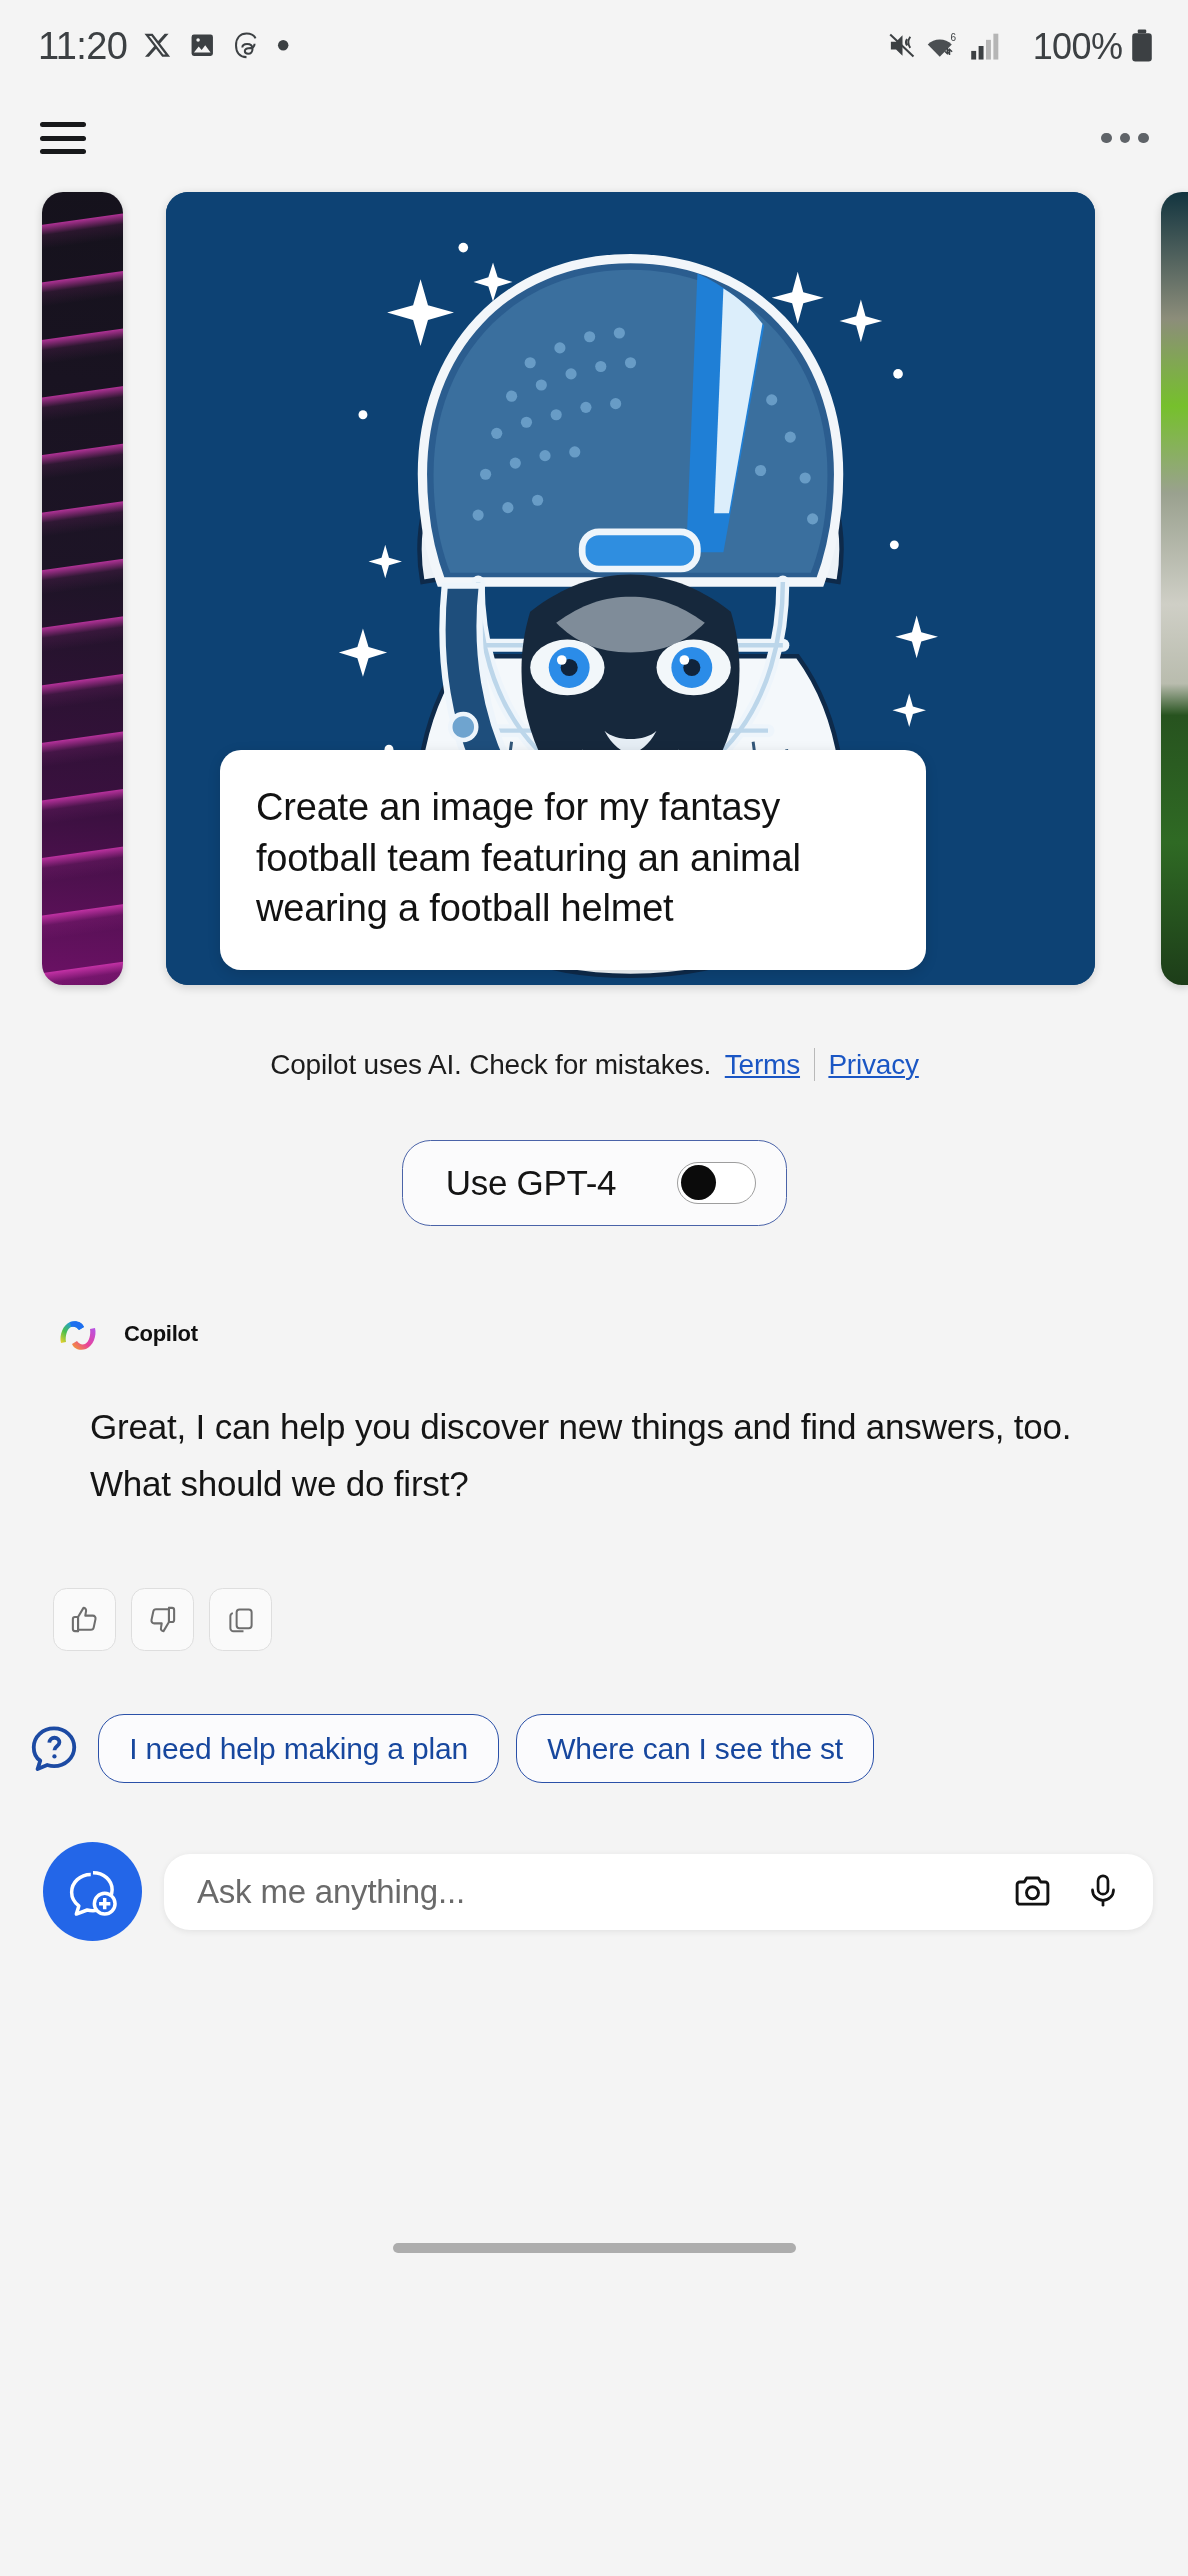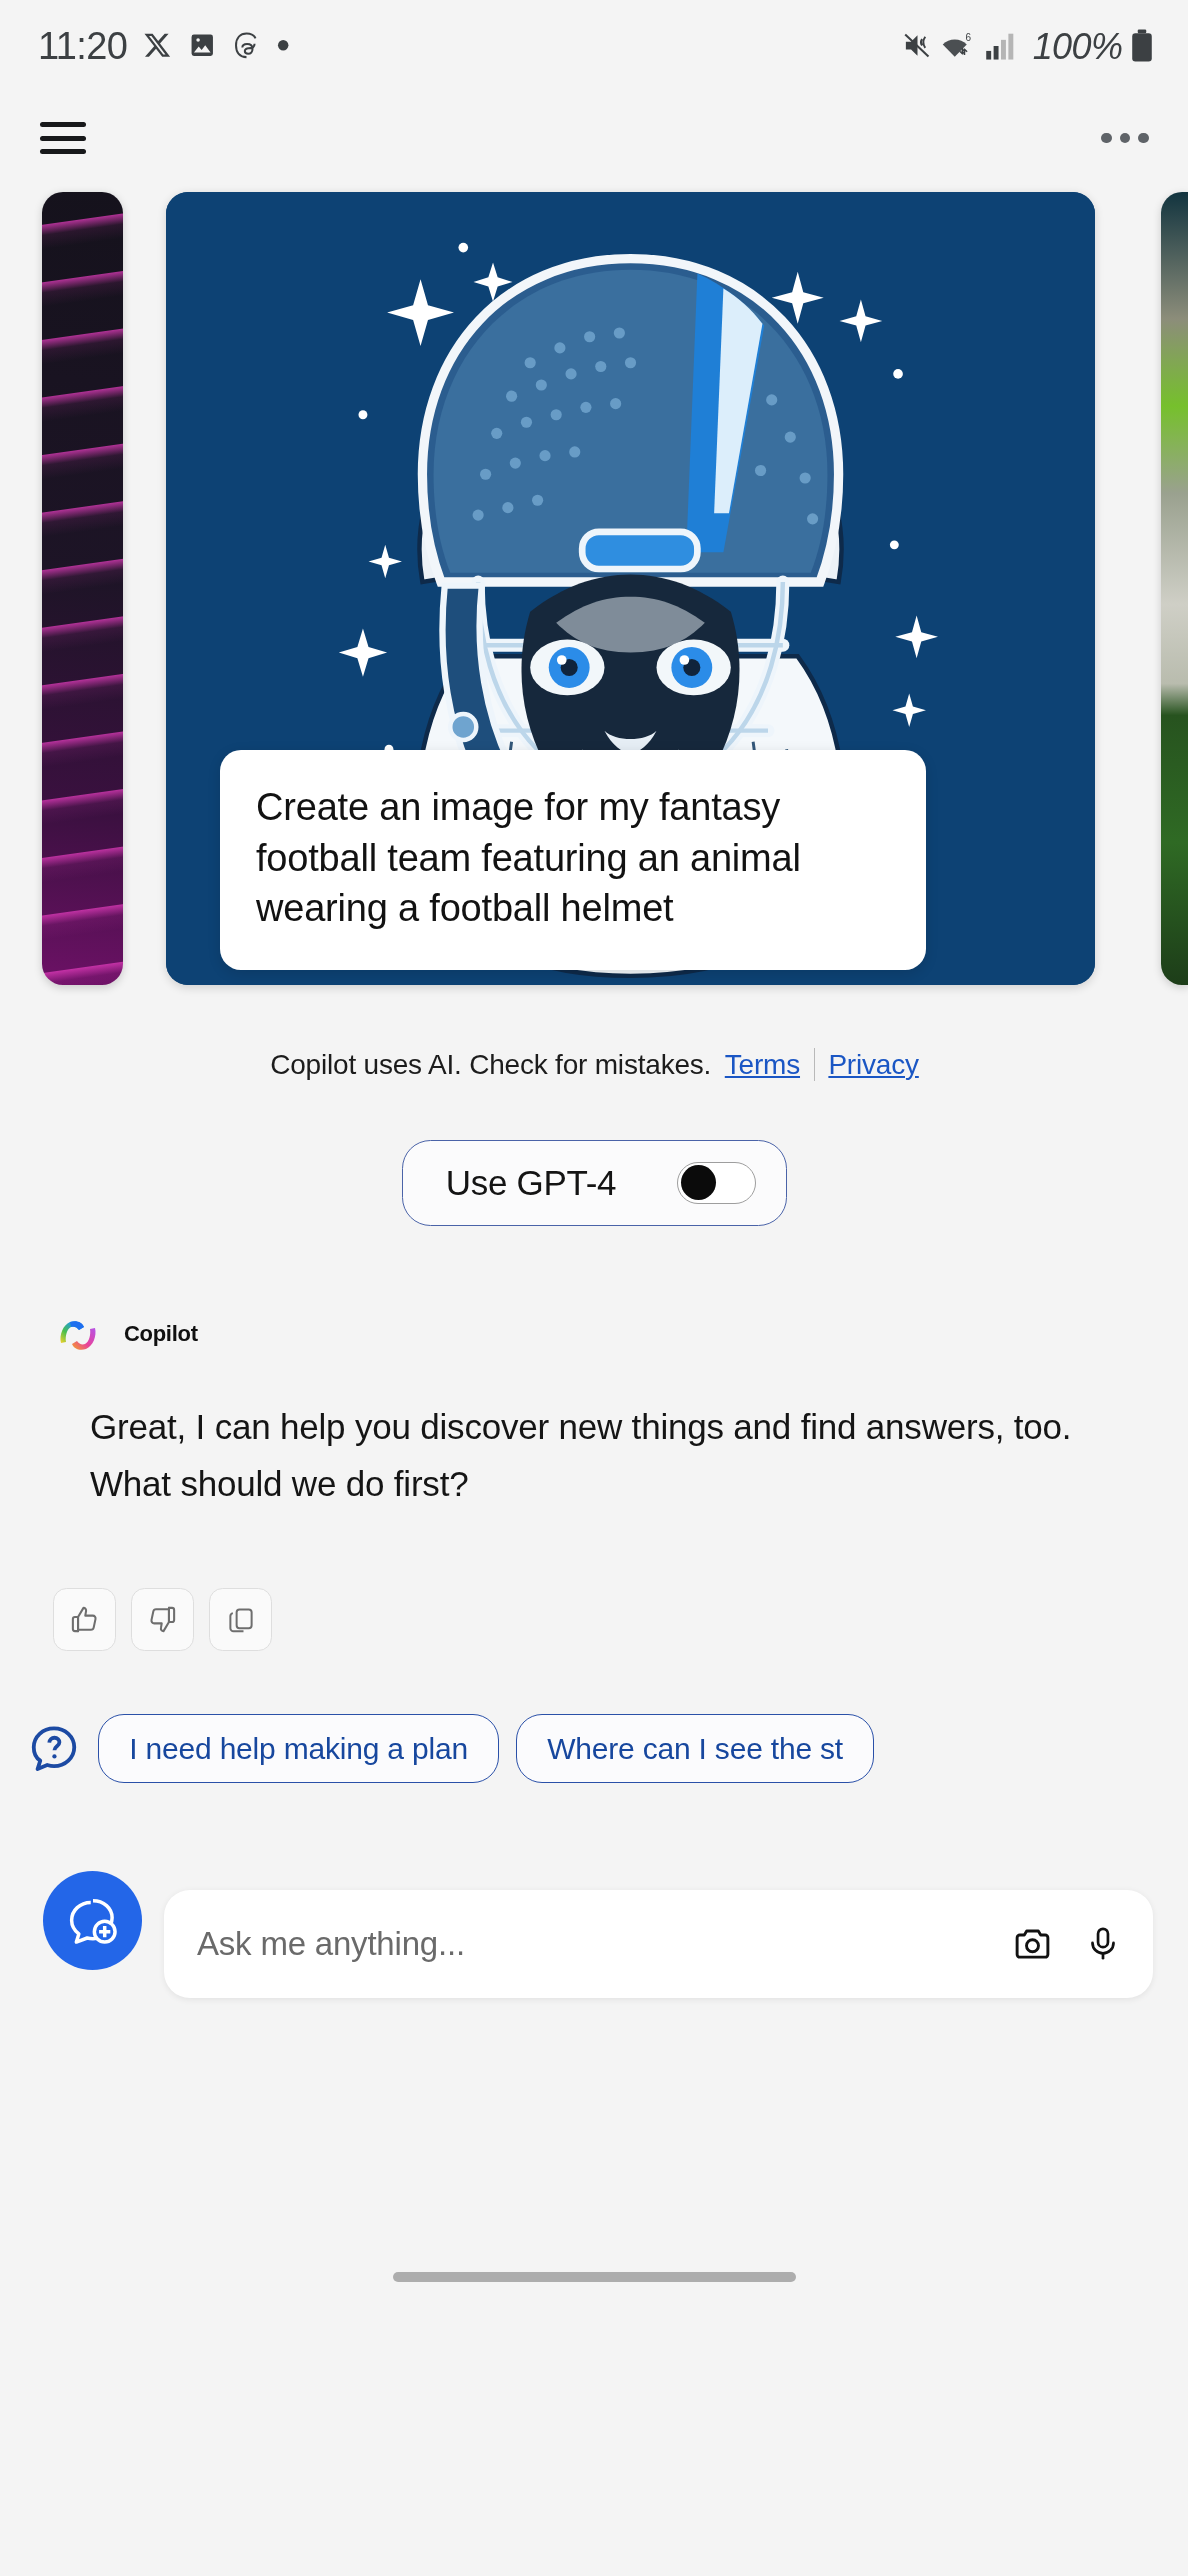--- a/index.html
+++ b/index.html
@@ -34,22 +34,21 @@
     color: #3c4043;
     letter-spacing: -0.6px;
     font-weight: 400;
   }
   .status-right { display: flex; align-items: center; gap: 8.7px; }
   .sb-icon { display: block; }
   .pct {
     font-size: 36px;
     color: #3c4043;
     letter-spacing: -0.6px;
-    margin-left: 7px;
-    font-style: italic;
+    margin-left: 22px;
   }
 
   
   .app-bar {
     height: 90px;
     flex: 0 0 90px;
     display: flex;
     align-items: center;
     justify-content: space-between;
     padding: 0 38px 0 40px;
@@ -242,28 +241,27 @@
     flex: 0 0 auto;
     width: 99px; height: 99px;
     border-radius: 50%;
     background: #2366e8;
     display: flex;
     align-items: center;
     justify-content: center;
   }
   .input-wrap {
     flex: 1 1 auto;
-    height: 108px;
+    height: 76px;
     background: #ffffff;
     border-radius: 26px;
     display: flex;
     align-items: center;
     padding: 0 32px 0 33px;
     box-shadow: 0 1.2px 6.2px rgba(0,0,0,.07);
-    margin-top: 48px;
   }
   .input-field {
     flex: 1 1 auto;
     border: 0;
     outline: 0;
     background: transparent;
     font-family: "Liberation Sans", sans-serif;
     font-size: 33px;
     color: #5b5b5b;
     letter-spacing: -0.2px;

